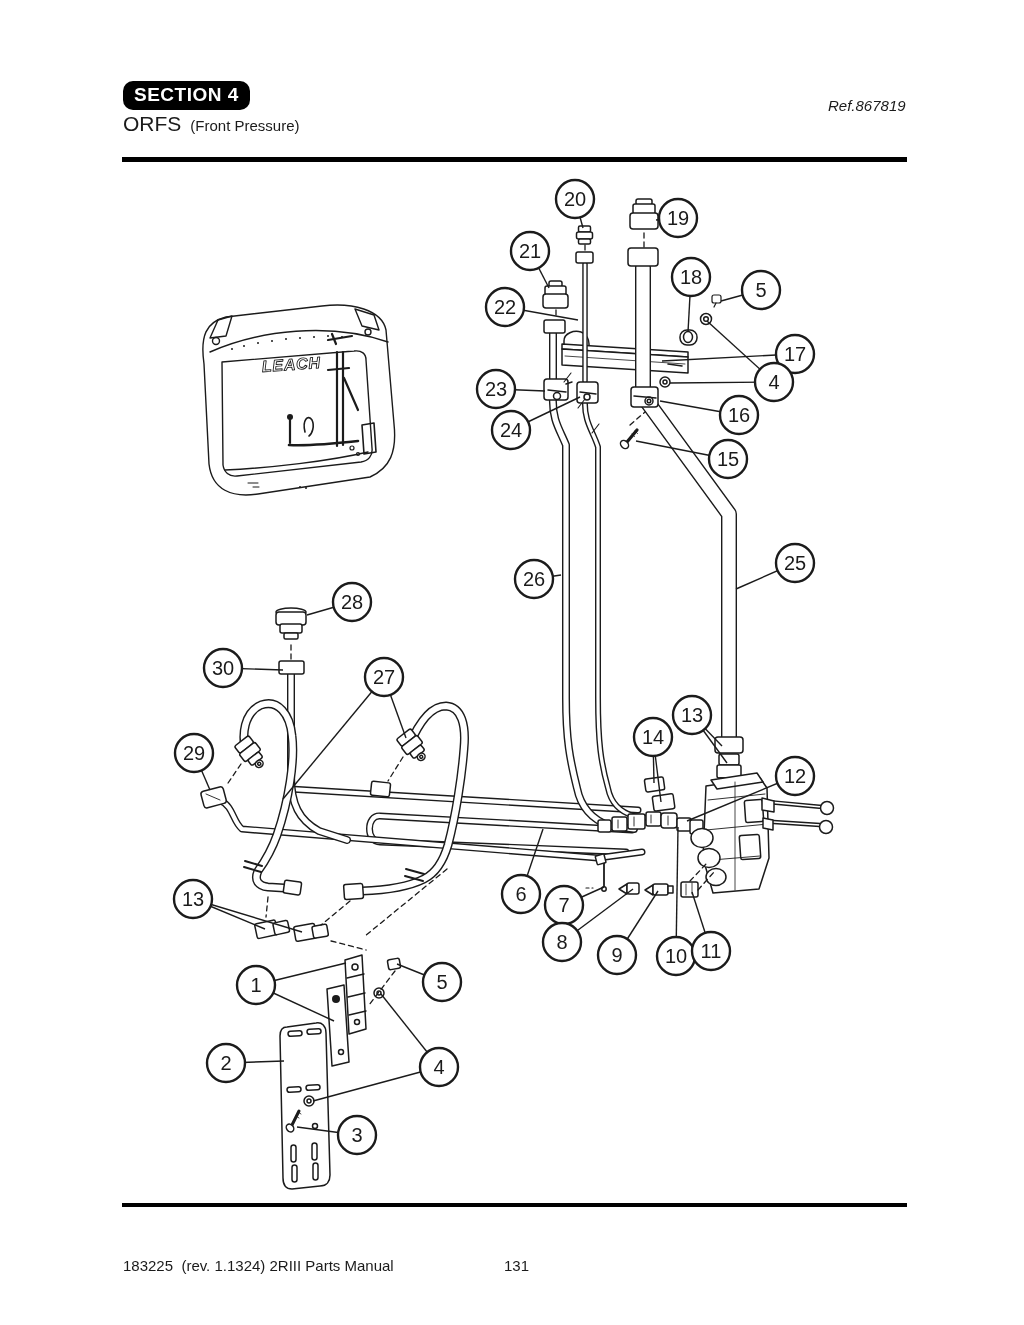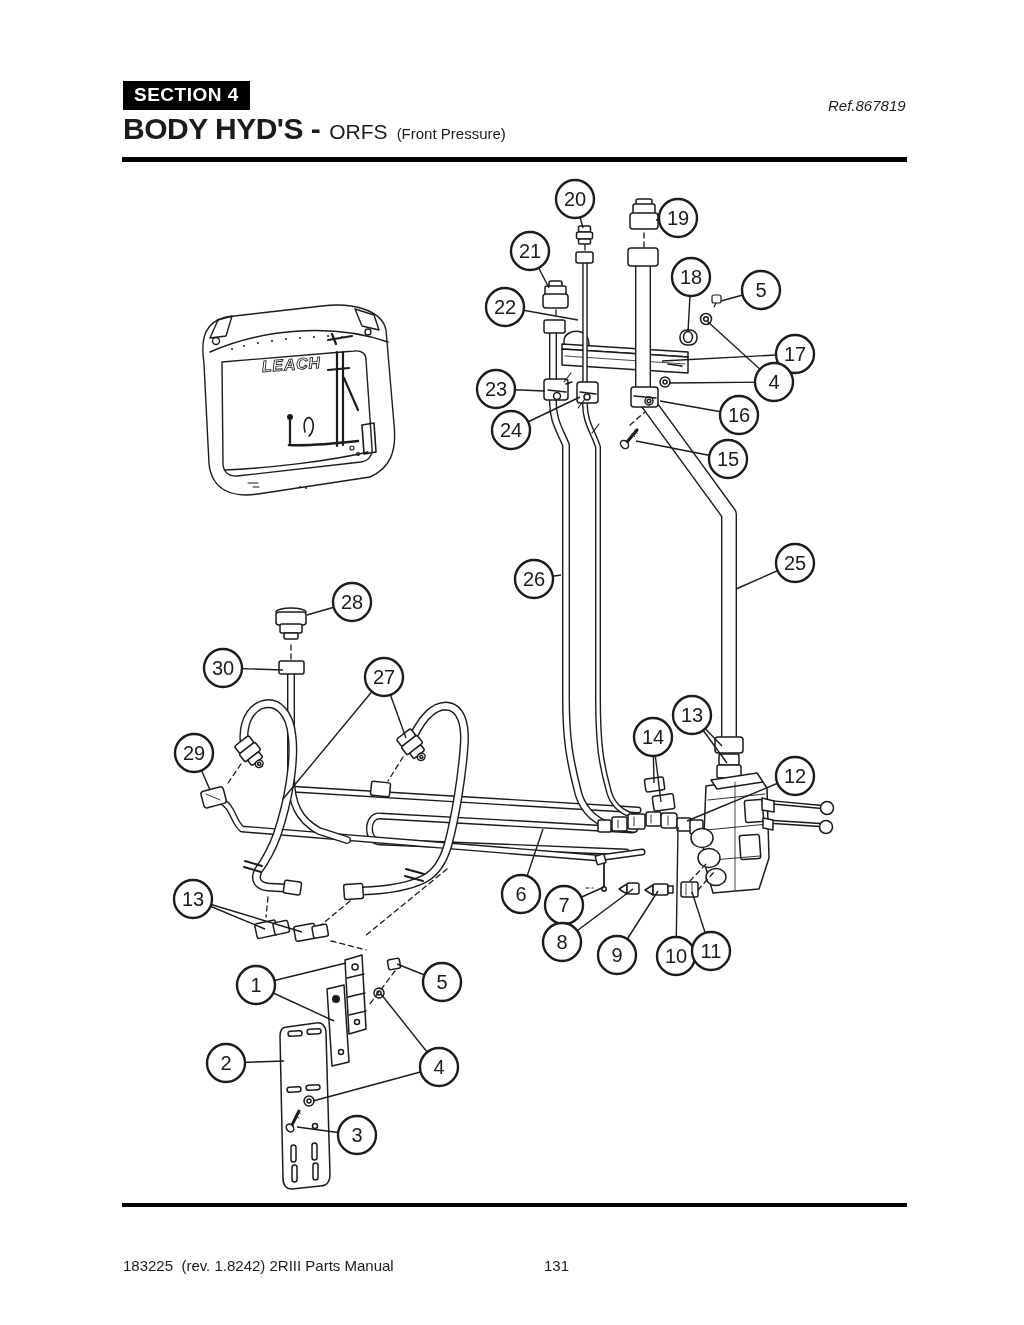--- a/index.html
+++ b/index.html
@@ -2,38 +2,37 @@
 <html><head>
 <meta charset="utf-8">
 <style>
   html,body{margin:0;padding:0;background:#e8e8e8;}
   .page{position:relative;width:1024px;height:1325px;background:#ffffff;
         font-family:"Liberation Sans",sans-serif;color:#1b1b1b;overflow:hidden;margin:0 auto;}
   .rule{position:absolute;left:122px;width:785px;background:#000;}
   .rule-top{top:157px;height:5px;}
   .rule-bottom{top:1203px;height:4px;}
   .section-badge{position:absolute;left:123px;top:81px;background:#000;color:#fff;
-        font-weight:bold;font-size:19px;padding:3px 11px 4px;letter-spacing:.5px;}
+        font-weight:bold;font-size:19px;padding:3px 11px 4px;letter-spacing:.5px;border-radius:10px;}
   .title-row{position:absolute;left:123px;top:112px;display:flex;align-items:baseline;gap:9px;white-space:nowrap;}
   .title-main{font-size:30px;font-weight:bold;letter-spacing:-.5px;}
   .title-variant{font-size:21px;font-weight:normal;}
   .title-note{font-size:15px;font-weight:normal;}
   .ref{position:absolute;left:828px;top:97px;font-size:15px;font-style:italic;}
   .footer-info{position:absolute;left:123px;top:1257px;font-size:15px;white-space:pre;}
-  .footer-page{position:absolute;left:504px;top:1257px;font-size:15px;margin-left:40px;}
+  .footer-page{position:absolute;left:504px;top:1257px;font-size:15px;}
   svg#art{position:absolute;left:0;top:0;}
 </style>
 </head>
 <body>
 
 <div class="page">
 
   <div class="section-badge">SECTION 4</div>
   <div class="title-row">
-    <span class="title-main">BODY HYD'S -</span>
     <span class="title-variant">ORFS</span>
     <span class="title-note">(Front Pressure)</span>
   </div>
   <div class="ref">Ref.867819</div>
   <div class="rule rule-top"></div>
 
   <svg id="art" width="1024" height="1325" viewBox="0 0 1024 1325">
     <g id="artroot" stroke="#1b1b1b" fill="none" stroke-width="1.5" stroke-linecap="round" stroke-linejoin="round">
 
       <g stroke-width="1.4">
@@ -503,15 +502,15 @@
         </g>
         <g>
           <line x1="357" y1="1135" x2="297" y2="1127"></line>
           <circle cx="357" cy="1135" r="19" fill="#ffffff" stroke-width="2.4"></circle>
           <text x="357" y="1142.2" text-anchor="middle" font-size="20" font-family="&quot;Liberation Sans&quot;, sans-serif" fill="#1b1b1b" stroke="none">3</text>
         </g>
       </g>
   </svg>
 
   <div class="rule rule-bottom"></div>
-  <div class="footer-info">183225  (rev. 1.8242) 2RIII Parts Manual</div>
+  <div class="footer-info">183225  (rev. 1.1324) 2RIII Parts Manual</div>
   <div class="footer-page">131</div>
 </div>
 
 </body></html>

